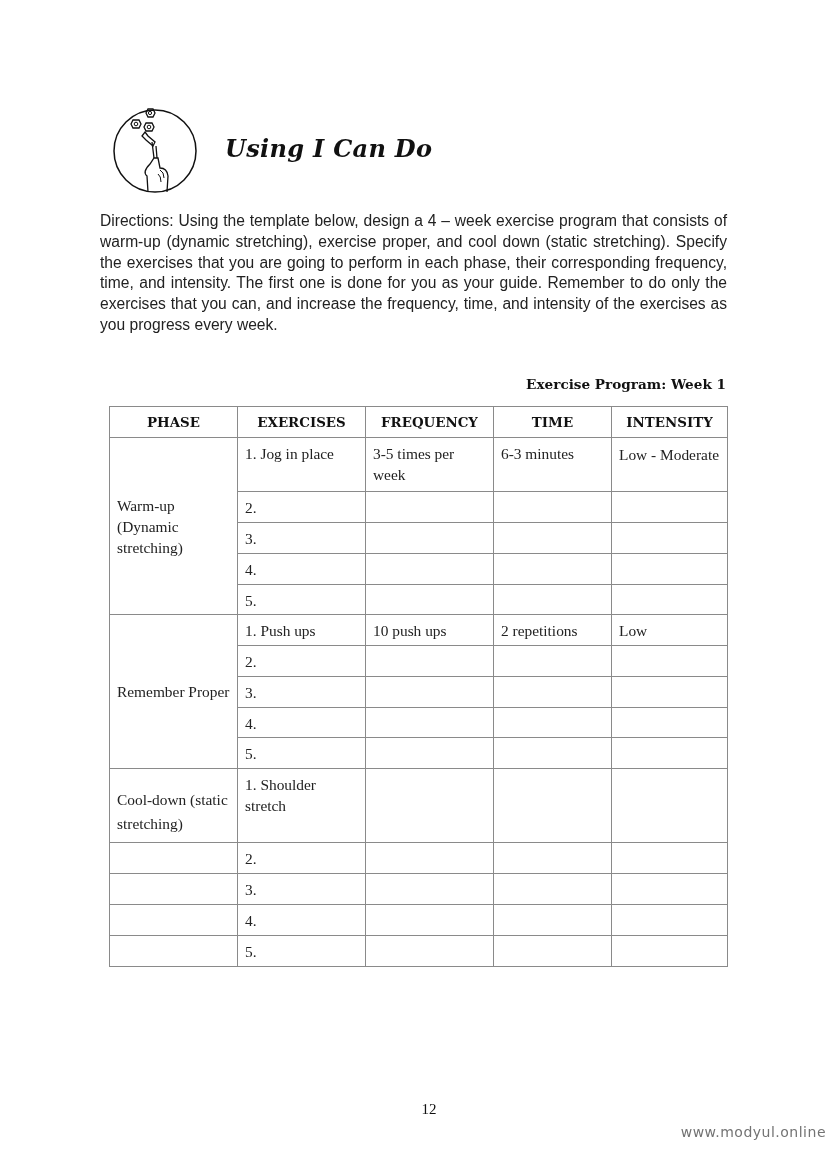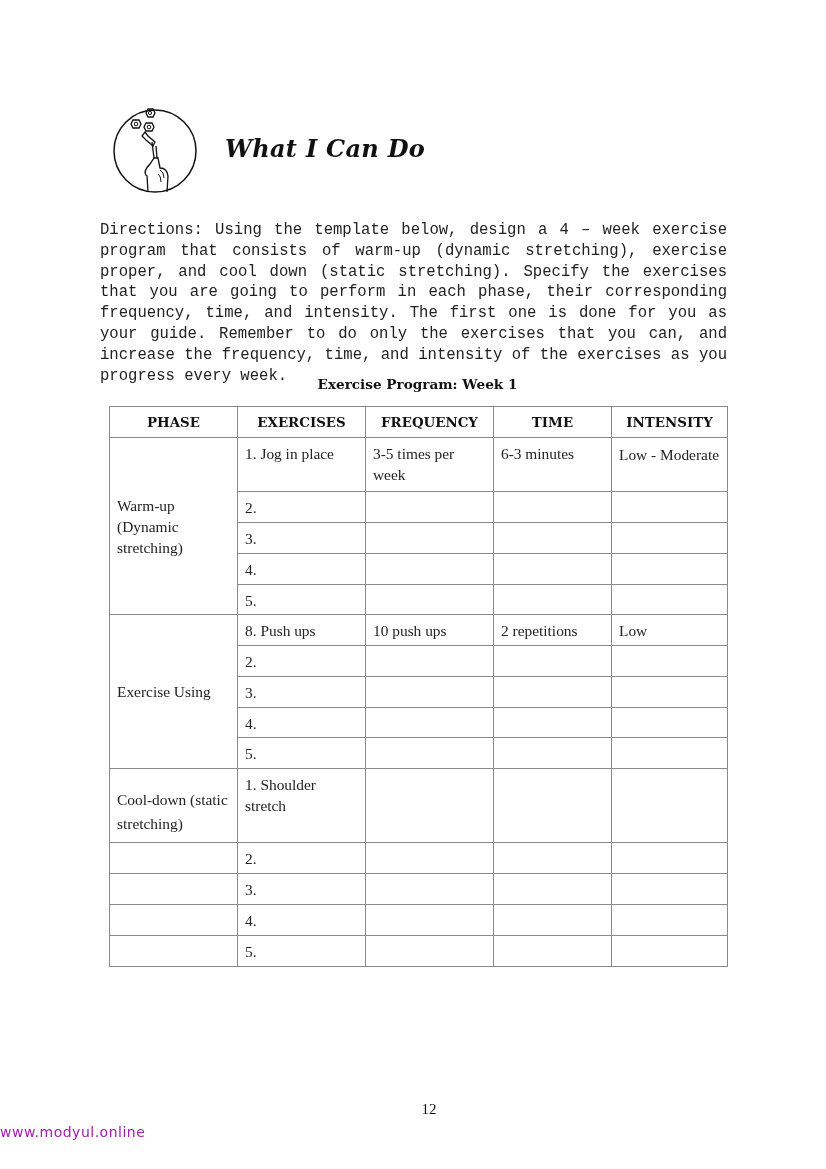--- a/index.html
+++ b/index.html
@@ -1,58 +1,58 @@
 <!DOCTYPE html>
 <html><head>
 <meta charset="utf-8">
 <style>
   html, body { margin:0; padding:0; background:#fff; }
   body { width:826px; height:1169px; position:relative; overflow:hidden;
          font-family:"DejaVu Serif", "Liberation Serif", serif; color:#1a1a1a; }
   .icon-wrap { position:absolute; left:112px; top:106px; width:86px; height:90px; }
   .title { position:absolute; left:225px; top:134px; font-family:"DejaVu Serif", serif;
            font-weight:bold; font-style:italic; font-size:24px; letter-spacing:0.3px; color:#111; }
-  .directions { position:absolute; left:100px; top:220px; width:627px;
-                font-family:Liberation Mono, monospace; font-size:15.6px; line-height:20.8px;
+  .directions { position:absolute; left:100px; top:211px; width:627px;
+                font-family:Liberation Sans, sans-serif; font-size:15.6px; line-height:20.8px;
                 text-align:justify; color:#222; }
-  .caption { position:absolute; left:109px; width:617px; top:376px; text-align:center;
+  .caption { position:absolute; left:109px; width:617px; top:376px; text-align:right;
              font-family:"DejaVu Serif", serif; font-weight:bold; font-size:13.6px; color:#111; }
   table { position:absolute; left:109px; top:406px; border-collapse:collapse;
           table-layout:fixed; width:618px; font-family:"Liberation Serif", serif; font-size:15.4px; }
   td, th { border:1.5px solid #8a8a8a; padding:0 7px; vertical-align:top; color:#222; }
   th { font-family:"DejaVu Serif", serif; font-weight:bold; font-size:13.4px; height:30px;
        vertical-align:middle; text-align:center; color:#111; }
   td { line-height:21px; padding-top:5px; }
   td.phase { vertical-align:middle; line-height:21px; padding-top:0; }
   td.phase.top { vertical-align:top; padding-top:19px; line-height:24px; }
   .page-num { position:absolute; left:16px; width:826px; top:1101px; text-align:center;
               font-family:"Liberation Serif", serif; font-size:15px; color:#111; }
-  .watermark { position:absolute; left:0; width:826px; top:1124px; text-align:left;
-               font-family:"DejaVu Sans", sans-serif; font-size:14px; color:#a21caf; letter-spacing:0.5px; }
+  .watermark { position:absolute; left:0; width:826px; top:1124px; text-align:right;
+               font-family:"DejaVu Sans", sans-serif; font-size:14px; color:#737373; letter-spacing:0.5px; }
 </style>
 </head>
 <body>
 
 <div class="icon-wrap">
   <svg width="86" height="90" viewBox="0 0 86 90">
     <circle cx="43" cy="45" r="41" fill="none" stroke="#111" stroke-width="1.5"></circle>
     <polygon points="36,3 41,3 43,7 41,11 36,11 34,7" fill="none" stroke="#111" stroke-width="1.3"></polygon>
     <circle cx="38" cy="7" r="1.6" fill="none" stroke="#111" stroke-width="1"></circle>
     <polygon points="21,14 27,14 29,18 27,22 21,22 19,18" fill="none" stroke="#111" stroke-width="1.3"></polygon>
     <circle cx="24" cy="18" r="1.8" fill="none" stroke="#111" stroke-width="1"></circle>
     <polygon points="34,17 40,17 42,21 40,25 34,25 32,21" fill="none" stroke="#111" stroke-width="1.3"></polygon>
     <circle cx="37" cy="21" r="1.8" fill="none" stroke="#111" stroke-width="1"></circle>
     <path d="M33,26 L36,30 L43,36 L41,40 L34,34 L30,30 Z" fill="none" stroke="#111" stroke-width="1.3"></path>
     <path d="M40,36 L42,52 M44,40 L45,52" stroke="#111" stroke-width="1.3" fill="none"></path>
     <path d="M36,86 L35,70 Q30,66 38,58 L42,52 L46,52 L48,62 Q55,62 56,70 L55,86" fill="none" stroke="#111" stroke-width="1.3"></path>
     <path d="M48,64 Q52,66 52,72 M46,68 Q49,70 49,76" fill="none" stroke="#111" stroke-width="1"></path>
   </svg>
 </div>
 
-<div class="title">What I Can Do</div>
+<div class="title">Using I Can Do</div>
 
 <div class="directions">Directions: Using the template below, design a 4 – week exercise program that consists of warm-up (dynamic stretching), exercise proper, and cool down (static stretching). Specify the exercises that you are going to perform in each phase, their corresponding frequency, time, and intensity. The first one is done for you as your guide. Remember to do only the exercises that you can, and increase the frequency, time, and intensity of the exercises as you progress every week.</div>
 
 <div class="caption">Exercise Program: Week 1</div>
 
 <table>
   <colgroup>
     <col style="width:128px">
       <col style="width:128px">
       <col style="width:128px">
@@ -96,22 +96,22 @@
       <td></td>
     </tr>
     <tr style="height:30px">
       <td>5.</td>
       <td></td>
       <td></td>
       <td></td>
     </tr>
 
     <tr style="height:31px">
-      <td class="phase" rowspan="5">Exercise Using</td>
-      <td>8. Push ups</td>
+      <td class="phase" rowspan="5">Remember Proper</td>
+      <td>1. Push ups</td>
       <td>10 push ups</td>
       <td>2 repetitions</td>
       <td>Low</td>
     </tr>
     <tr style="height:31px">
       <td>2.</td>
       <td></td>
       <td></td>
       <td></td>
     </tr>

